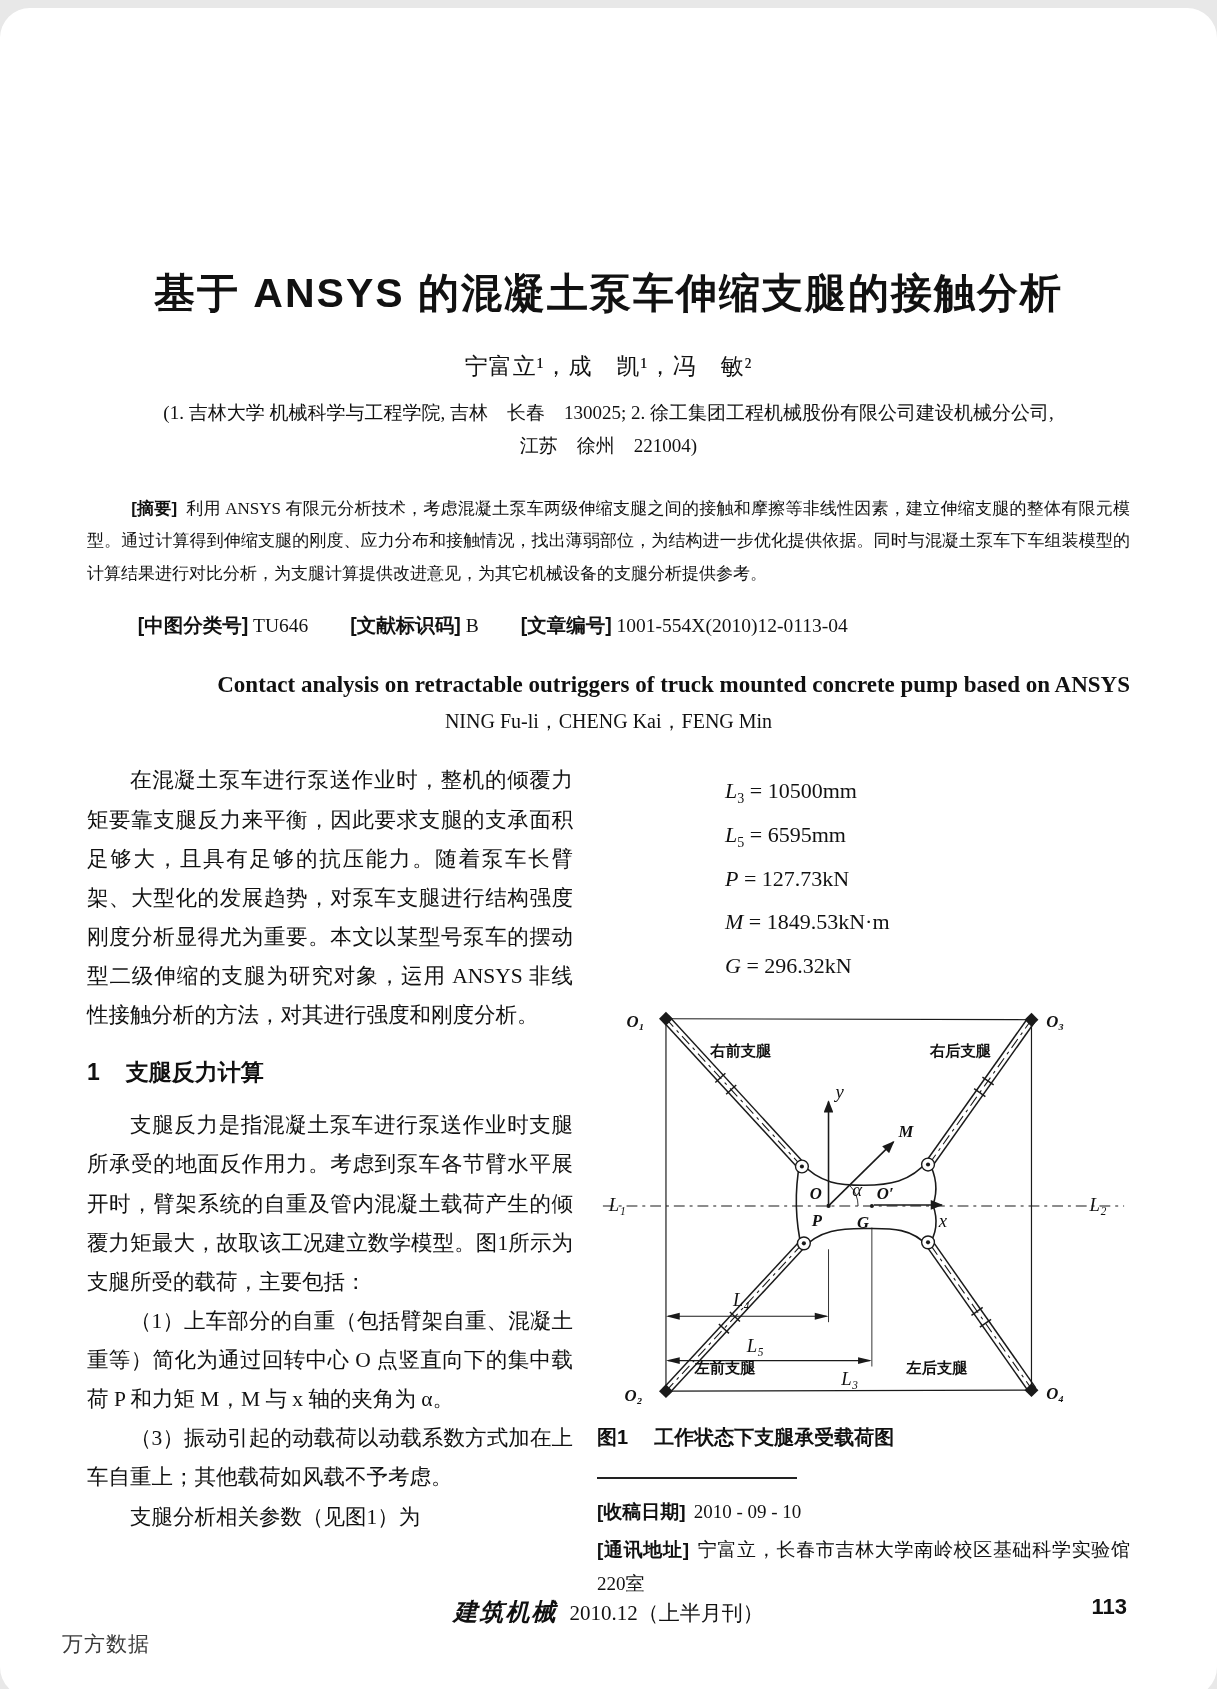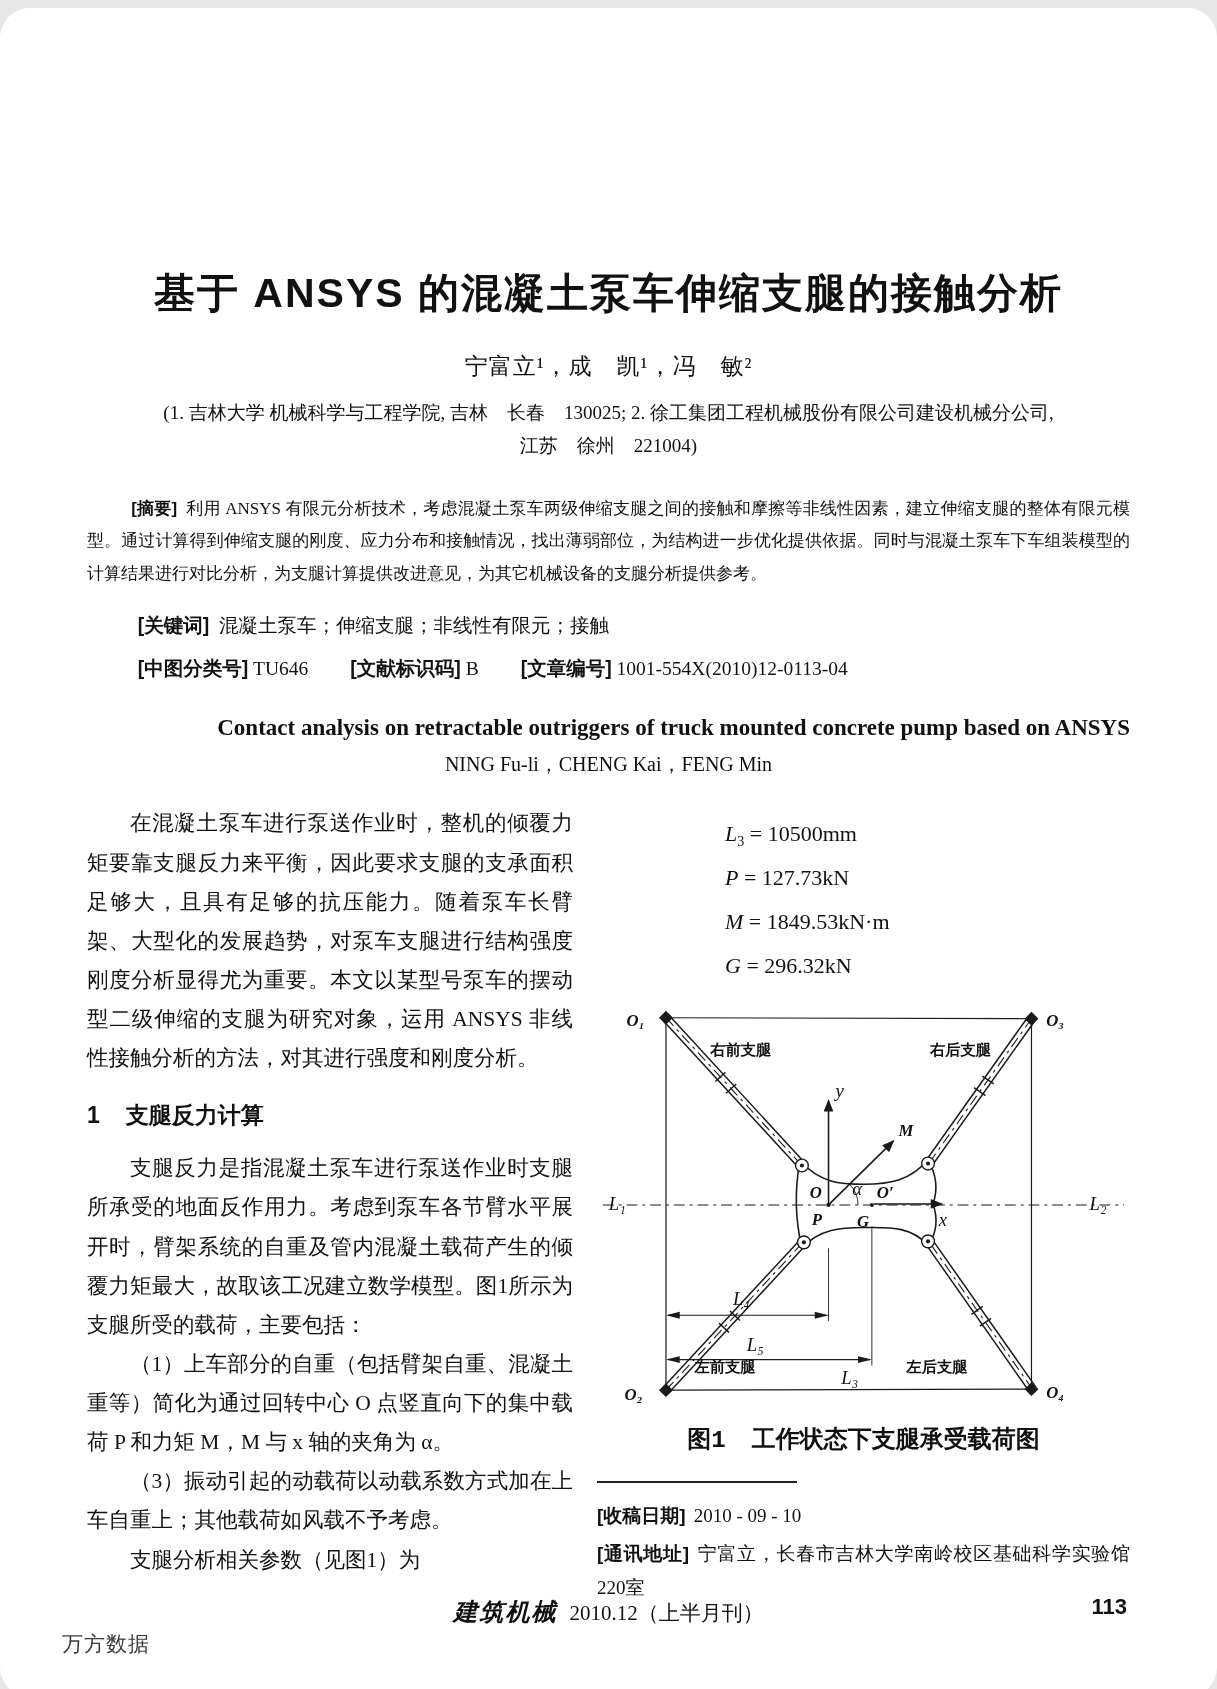--- a/index.html
+++ b/index.html
@@ -65,22 +65,22 @@
   .param{
     font-size:22px;margin:10px 0 10px 0;line-height:1.45;
   }
   .param .sym{font-style:italic;}
   .param sub{font-size:14px;}
   .right-params{margin-left:128px;margin-top:14px;}
   .right-params .param{margin:9px 0;}
   .figure{margin-top:16px;}
   .figure svg{display:block;width:100%;height:auto;}
   .fig-caption{
-    font-family:Liberation Mono, monospace;
-    font-weight:bold;font-size:24px;text-align:center;margin-top:14px;
+    font-family:Liberation Sans, sans-serif;
+    font-weight:bold;font-size:20px;text-align:left;margin-top:14px;
   }
   .fig-caption .fignum{margin-right:26px;}
   .footnote-rule{
     width:200px;border:none;border-top:2px solid #222;
     margin:26px 0 16px 0;
   }
   .fnline{
     font-size:19px;line-height:1.8;margin:4px 0;text-align:justify;
   }
   .fnline .b-label{margin-right:8px;}
@@ -125,21 +125,20 @@
 
     <div class="authors">宁富立¹，成　凯¹，冯　敏²</div>
 
     <div class="affil">
       <div>(1. 吉林大学 机械科学与工程学院, 吉林　长春　130025; 2. 徐工集团工程机械股份有限公司建设机械分公司,</div>
       <div>江苏　徐州　221004)</div>
     </div>
 
     <p class="abstract"><span class="b-label">[摘要]</span>&nbsp;&nbsp;<span>利用 ANSYS 有限元分析技术，考虑混凝土泵车两级伸缩支腿之间的接触和摩擦等非线性因素，建立伸缩支腿的整体有限元模型。通过计算得到伸缩支腿的刚度、应力分布和接触情况，找出薄弱部位，为结构进一步优化提供依据。同时与混凝土泵车下车组装模型的计算结果进行对比分析，为支腿计算提供改进意见，为其它机械设备的支腿分析提供参考。</span></p>
 
-    <div class="kwline"><span class="b-label">[关键词]</span>&nbsp;&nbsp;<span>混凝土泵车；伸缩支腿；非线性有限元；接触</span></div>
 
     <div class="clcline"><span class="grp"><span class="b-label">[中图分类号]</span> <span>TU646</span></span><span class="grp"><span class="b-label">[文献标识码]</span> <span>B</span></span><span><span class="b-label">[文章编号]</span> <span>1001-554X(2010)12-0113-04</span></span></div>
 
     <div class="en-title">Contact analysis on retractable outriggers of truck mounted concrete pump based on ANSYS</div>
     <div class="en-authors">NING Fu-li，CHENG Kai，FENG Min</div>
 
     <div class="cols">
 
       <div class="col-left">
         <p class="para">在混凝土泵车进行泵送作业时，整机的倾覆力矩要靠支腿反力来平衡，因此要求支腿的支承面积足够大，且具有足够的抗压能力。随着泵车长臂架、大型化的发展趋势，对泵车支腿进行结构强度刚度分析显得尤为重要。本文以某型号泵车的摆动型二级伸缩的支腿为研究对象，运用 ANSYS 非线性接触分析的方法，对其进行强度和刚度分析。</p>
@@ -149,20 +148,21 @@
         <p class="para">支腿反力是指混凝土泵车进行泵送作业时支腿所承受的地面反作用力。考虑到泵车各节臂水平展开时，臂架系统的自重及管内混凝土载荷产生的倾覆力矩最大，故取该工况建立数学模型。图1所示为支腿所受的载荷，主要包括：</p>
         <p class="para">（1）上车部分的自重（包括臂架自重、混凝土重等）简化为通过回转中心 O 点竖直向下的集中载荷 P 和力矩 M，M 与 x 轴的夹角为 α。</p>
         <p class="para">（3）振动引起的动载荷以动载系数方式加在上车自重上；其他载荷如风载不予考虑。</p>
         <p class="para">支腿分析相关参数（见图1）为</p>
 
       </div>
 
       <div class="col-right">
         <div class="right-params">
           <div class="param"><span class="sym">L</span><sub>3</sub><span> = 10500mm</span></div>
+          <div class="param"><span class="sym">L</span><sub>5</sub><span> = 6595mm</span></div>
           <div class="param"><span class="sym">P</span><sub></sub><span> = 127.73kN</span></div>
           <div class="param"><span class="sym">M</span><sub></sub><span> = 1849.53kN·m</span></div>
           <div class="param"><span class="sym">G</span><sub></sub><span> = 296.32kN</span></div>
         </div>
 
         <div class="figure">
           <svg viewBox="0 0 541 415" xmlns="http://www.w3.org/2000/svg">
             <defs>
               <marker id="ah" viewBox="0 0 10 8" refX="9" refY="4" markerWidth="13" markerHeight="10" orient="auto" markerUnits="userSpaceOnUse">
                 <path d="M0,0 L10,4 L0,8 Z" fill="#1a1a1a"></path>

